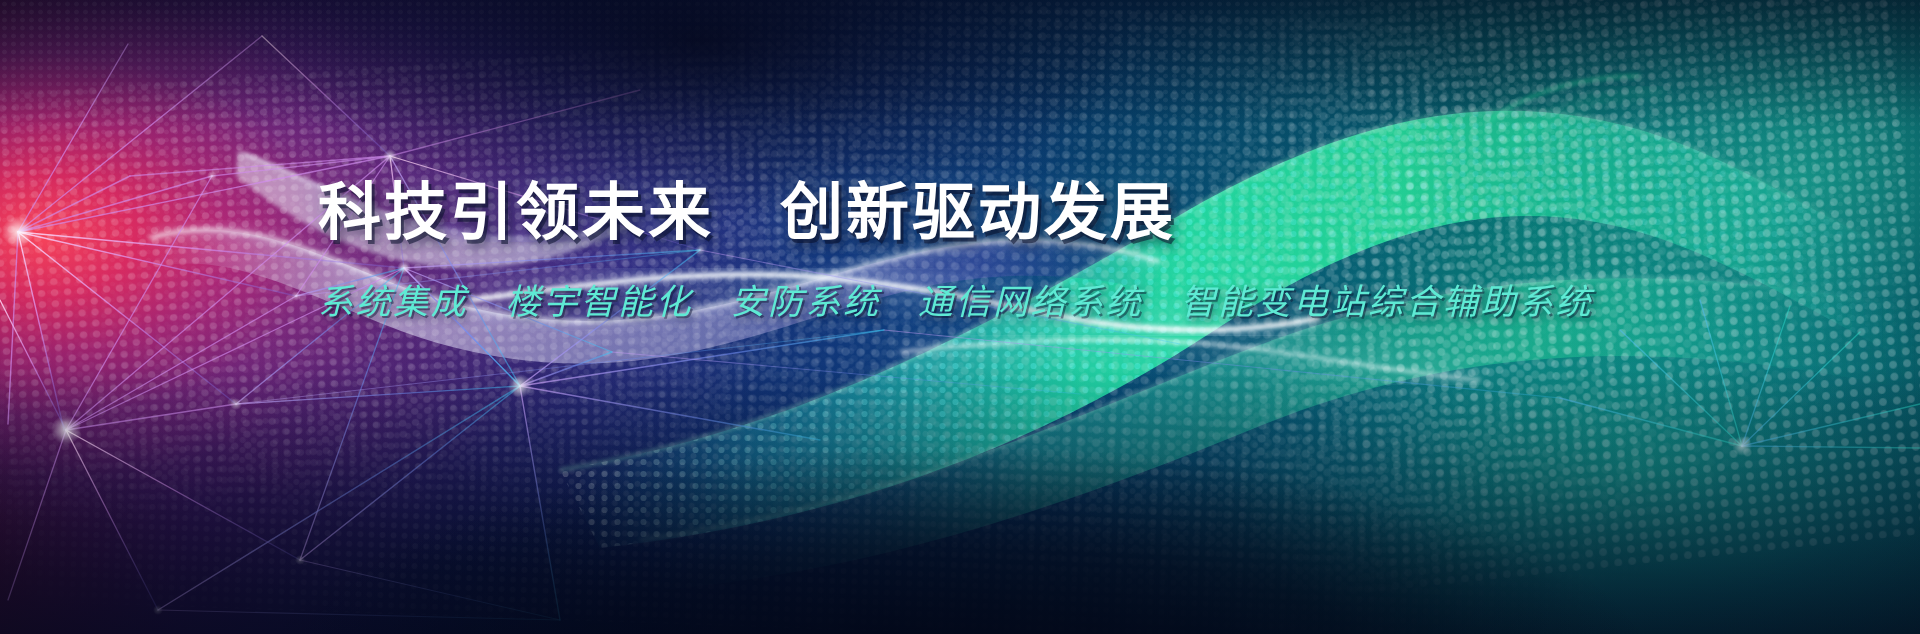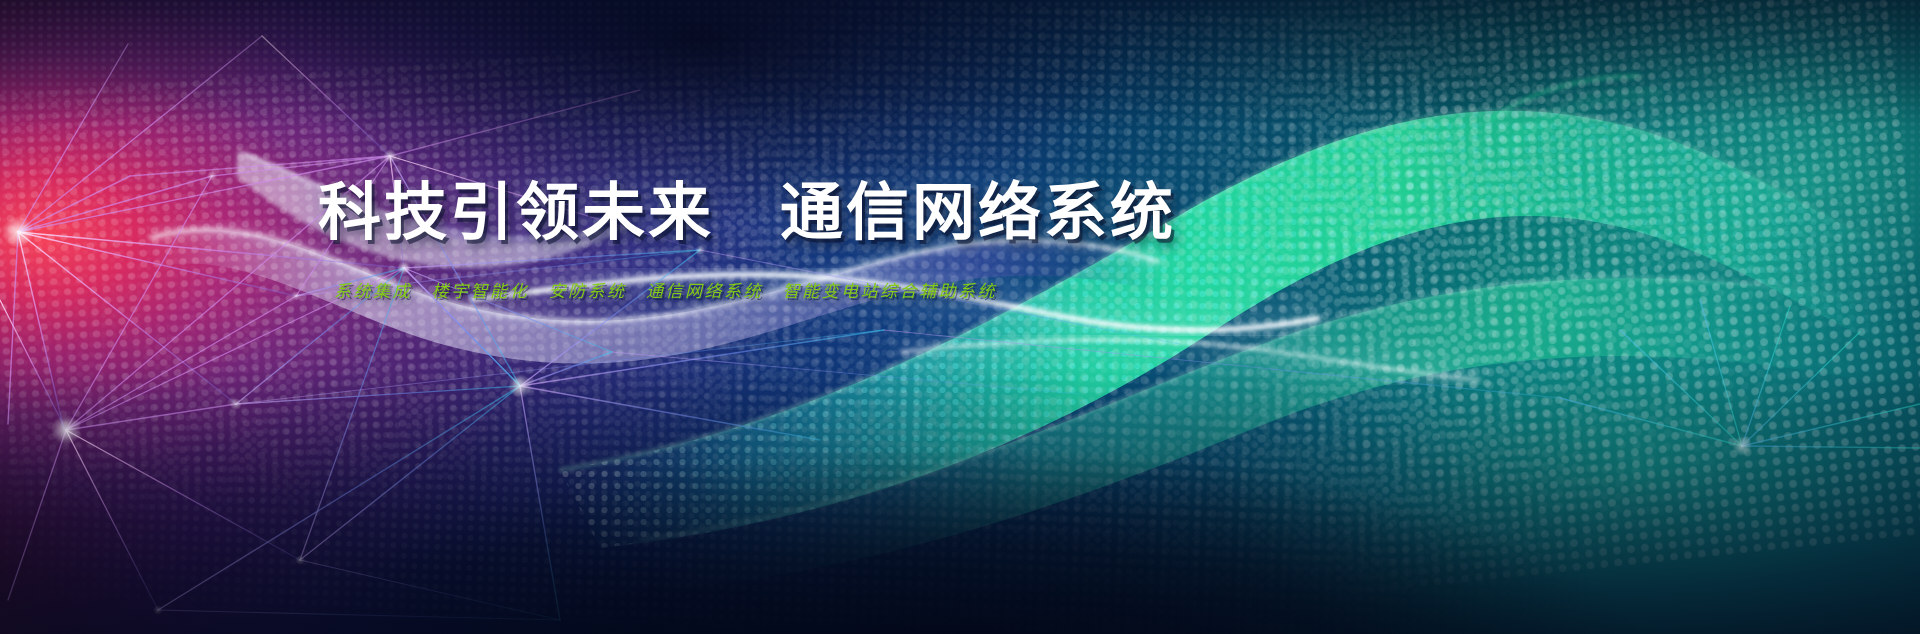--- a/index.html
+++ b/index.html
@@ -179,25 +179,25 @@
     color:#ffffff;
     letter-spacing:3px;
     white-space:pre;
     text-shadow:
       3px 4px 0 rgba(10,16,44,.55),
       5px 7px 12px rgba(4,8,28,.55),
       0 0 26px rgba(160,220,255,.22);
     font-family:"DejaVu Sans","Liberation Sans",sans-serif;
   }
   .subline{
-    margin:30px 0 0 16px;
-    font-size:17px;
+    margin:30px 0 0 0;
+    font-size:35px;
     line-height:1.3;
     font-weight:400;
-    color:#84cc16;
+    color:#5eead4;
     letter-spacing:2.5px;
     white-space:pre;
     font-style:italic;
     text-shadow:
       2px 2px 0 rgba(10,18,46,.45),
       3px 4px 9px rgba(4,10,30,.5),
       0 0 16px rgba(170,225,255,.2);
     font-family:"DejaVu Sans","Liberation Sans",sans-serif;
   }
 </style>
@@ -460,17 +460,17 @@
       <circle cx="700" cy="250" r="5" fill="url(#nodeG)" opacity=".5"></circle>
       <circle cx="1742" cy="446" r="10" fill="url(#nodeG)" opacity=".65"></circle>
       <circle cx="300" cy="560" r="5" fill="url(#nodeG)" opacity=".5"></circle>
       <circle cx="158" cy="610" r="5" fill="url(#nodeG)" opacity=".45"></circle>
     </g>
   </svg>
 
   <div class="layer vignette"></div>
 
   <div class="copy">
-    <h1 class="headline">科技引领未来　通信网络系统</h1>
+    <h1 class="headline">科技引领未来　创新驱动发展</h1>
     <p class="subline">系统集成　楼宇智能化　安防系统　通信网络系统　智能变电站综合辅助系统</p>
   </div>
 
 </div>
 
 </body></html>

